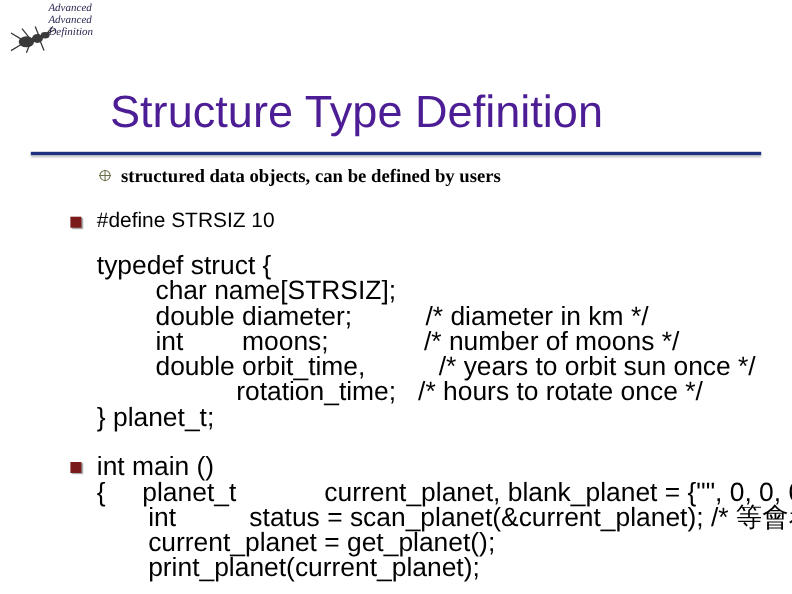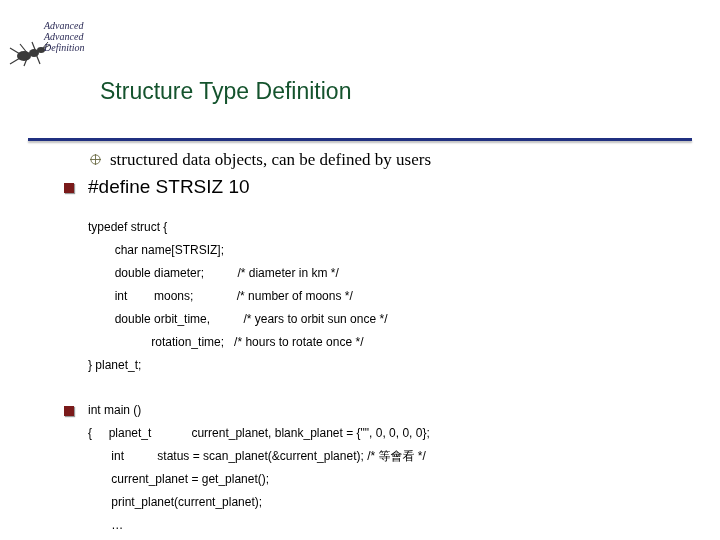--- a/index.html
+++ b/index.html
@@ -8,39 +8,39 @@
     width: 720px;
     height: 540px;
     background: #fff;
     font-family: Arial, "Helvetica Neue", sans-serif;
     color: #000;
     position: relative;
     overflow: hidden;
   }
   .logo {
     position: absolute;
-    top: 20px;
+    top: 2px;
     left: 6px;
     width: 90px;
   }
   .logo svg { display: block; }
   .logo-text {
     font-family: "Times New Roman", serif;
     font-style: italic;
     font-size: 10px;
     line-height: 11px;
     color: #2a2a55;
   }
   .title {
     position: absolute;
     top: 78px;
     left: 100px;
     font-family: Arial, sans-serif;
-    font-size: 23px;
-    color: #14532d;
+    font-size: 41px;
+    color: #4c1d95;
   }
   .rule {
     position: absolute;
     top: 138px;
     left: 28px;
     width: 664px;
     height: 3px;
     background: #203080;
     box-shadow: 0 2px 2px rgba(0,0,0,0.25);
   }
@@ -66,33 +66,34 @@
     height: 10px;
     background: #7a1a1a;
     box-shadow: 1px 1px 1px rgba(0,0,0,0.4);
   }
   .bullet2 {
     position: relative;
     padding-left: 50px;
     font-size: 17px;
     font-family: "Times New Roman", serif;
     margin-top: 2px;
+    font-weight: bold;
   }
   .bullet2 .ico {
     position: absolute;
     left: 30px;
     top: 4px;
     width: 11px;
     height: 11px;
   }
   .codeblock {
     position: relative;
     padding-left: 28px;
     font-family: Arial, sans-serif;
-    font-size: 12px;
+    font-size: 24px;
     line-height: 23px;
     margin-top: 10px;
     white-space: pre;
   }
   .codeblock.with-bullet::before {
     content: "";
     position: absolute;
     left: 4px;
     top: 7px;
     width: 10px;
@@ -127,21 +128,21 @@
 
   <div class="bullet2">
     <svg class="ico" viewBox="0 0 12 12">
       <circle cx="6" cy="6" r="5" fill="none" stroke="#6b6b45" stroke-width="1"></circle>
       <line x1="6" y1="0" x2="6" y2="12" stroke="#6b6b45" stroke-width="1"></line>
       <line x1="0" y1="6" x2="12" y2="6" stroke="#6b6b45" stroke-width="1"></line>
     </svg>
     <span>structured data objects, can be defined by users</span>
   </div>
 
-  <div class="bullet1" style="margin-top:6px;">#define STRSIZ 10</div>
+  <div class="bullet1" style="margin-top:20px;">#define STRSIZ 10</div>
 
   <div class="codeblock" style="margin-top:18px;">typedef struct {
         char name[STRSIZ];
         double diameter;          /* diameter in km */
         int        moons;             /* number of moons */
         double orbit_time,          /* years to orbit sun once */
                    rotation_time;   /* hours to rotate once */
 } planet_t;</div>
 
   <div class="codeblock with-bullet" style="margin-top:22px;">int main ()

